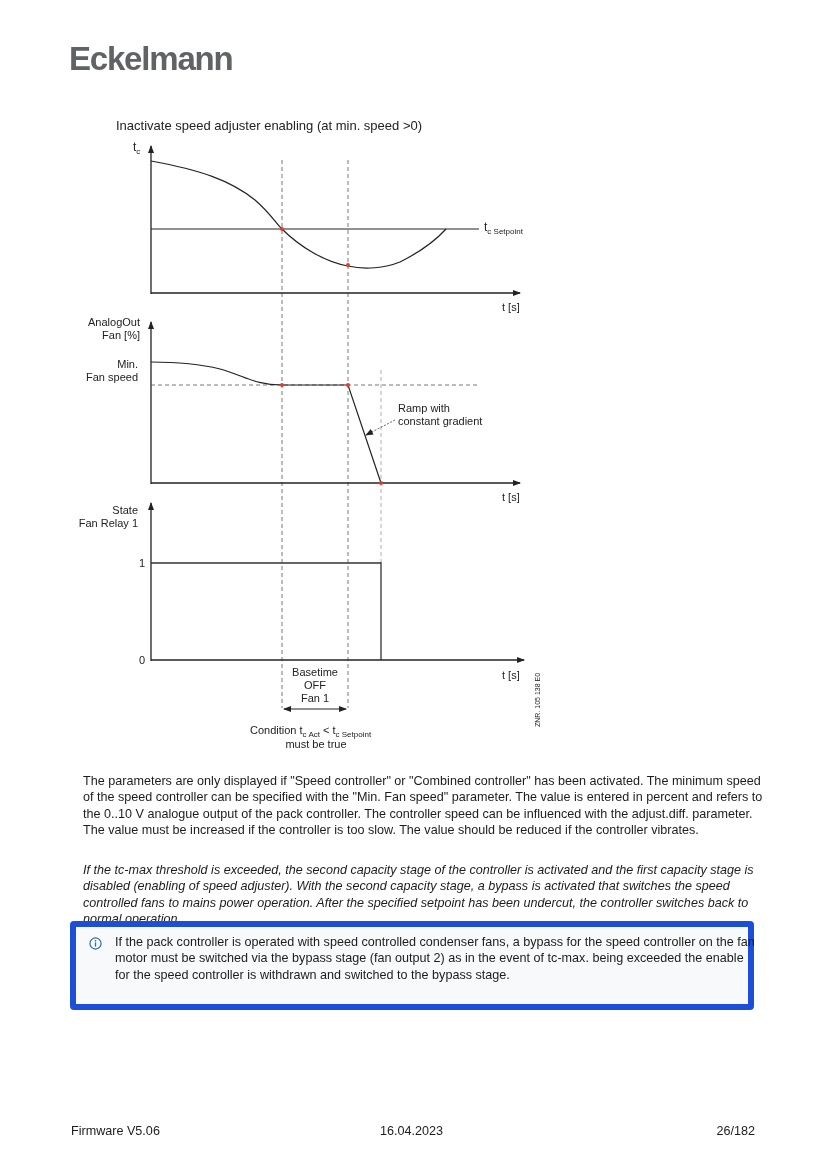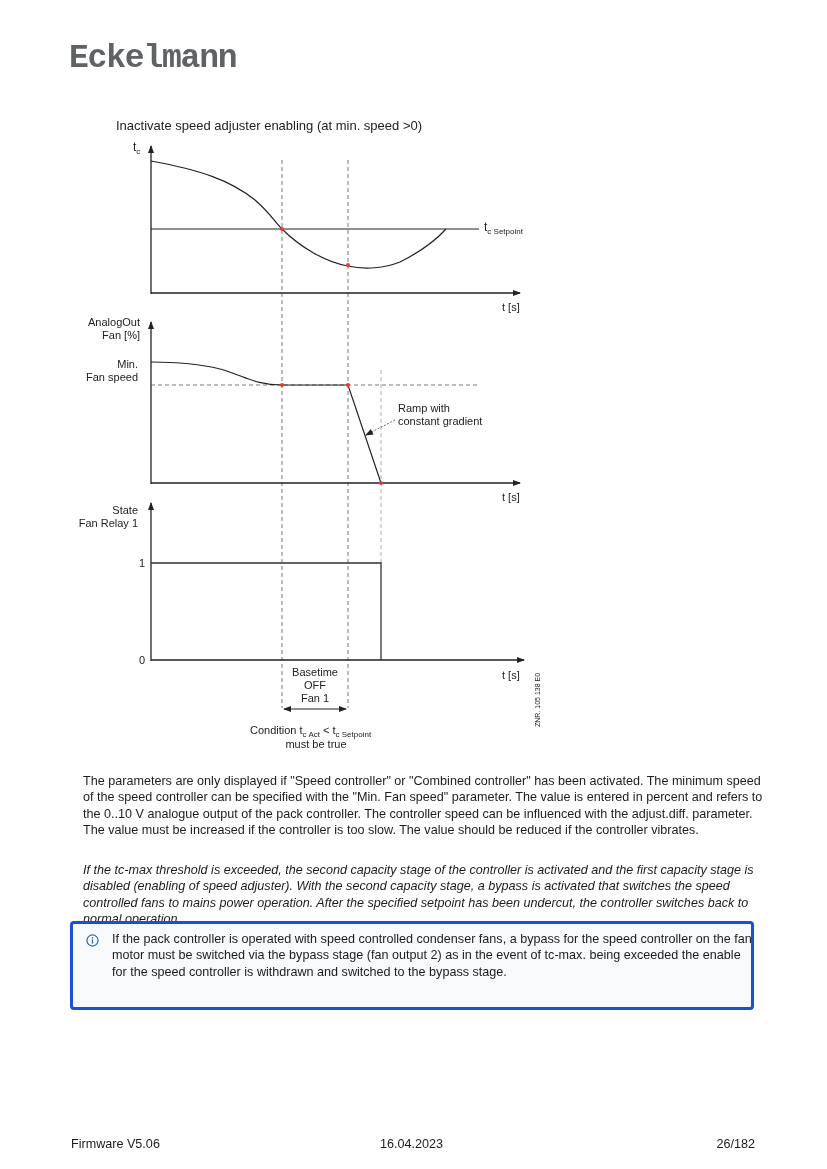--- a/index.html
+++ b/index.html
@@ -1,29 +1,29 @@
 <!DOCTYPE html>
 <html><head>
 <meta charset="utf-8">
 <style>
   html, body { margin: 0; padding: 0; background: #ffffff; }
   body { width: 827px; height: 1169px; position: relative; overflow: hidden;
          font-family: "Liberation Sans", sans-serif; color: #1a1a1a; }
-  .logo { position: absolute; left: 69px; top: 40px; font-family: Liberation Mono, monospace;
+  .logo { position: absolute; left: 69px; top: 40px; font-family: Liberation Sans, sans-serif;
           font-weight: bold; font-size: 33px; letter-spacing: -1.2px; color: #5f6366; }
   .diagram { position: absolute; left: 0; top: 0; }
   .diagram text { font-family: "Liberation Sans", sans-serif; fill: #222; }
   .para { position: absolute; left: 71px; width: 690px; font-size: 12.6px; line-height: 16.4px; color: #1c1c1c; margin: 12px; }
   .p1 { top: 761px; }
   .p2 { top: 850px; font-style: italic; }
   .note { position: absolute; left: 70px; top: 921px; width: 684px; height: 89px; box-sizing: border-box;
-          border: 3px solid #1d4ed8; border-radius: 4px; background: #f8f9fa; }
+          border: 6px solid #1d4ed8; border-radius: 4px; background: #f8f9fa; }
   .note-icon { position: absolute; left: 13px; top: 10px; width: 13px; height: 13px; }
   .note-text { position: absolute; left: 39px; top: 7px; width: 640px; font-size: 12.6px; line-height: 16.4px; color: #1c1c1c; }
-  .footer { position: absolute; top: 1124px; font-size: 12.6px; color: #1c1c1c; margin-top: 13px; }
+  .footer { position: absolute; top: 1124px; font-size: 12.6px; color: #1c1c1c; }
   .f-left { left: 71px; }
   .f-mid { left: 380px; }
   .f-right { right: 72px; }
 </style>
 </head>
 <body>
 
 <div class="logo">Eckelmann</div>
 
 <svg class="diagram" width="827" height="760" viewBox="0 0 827 760">

